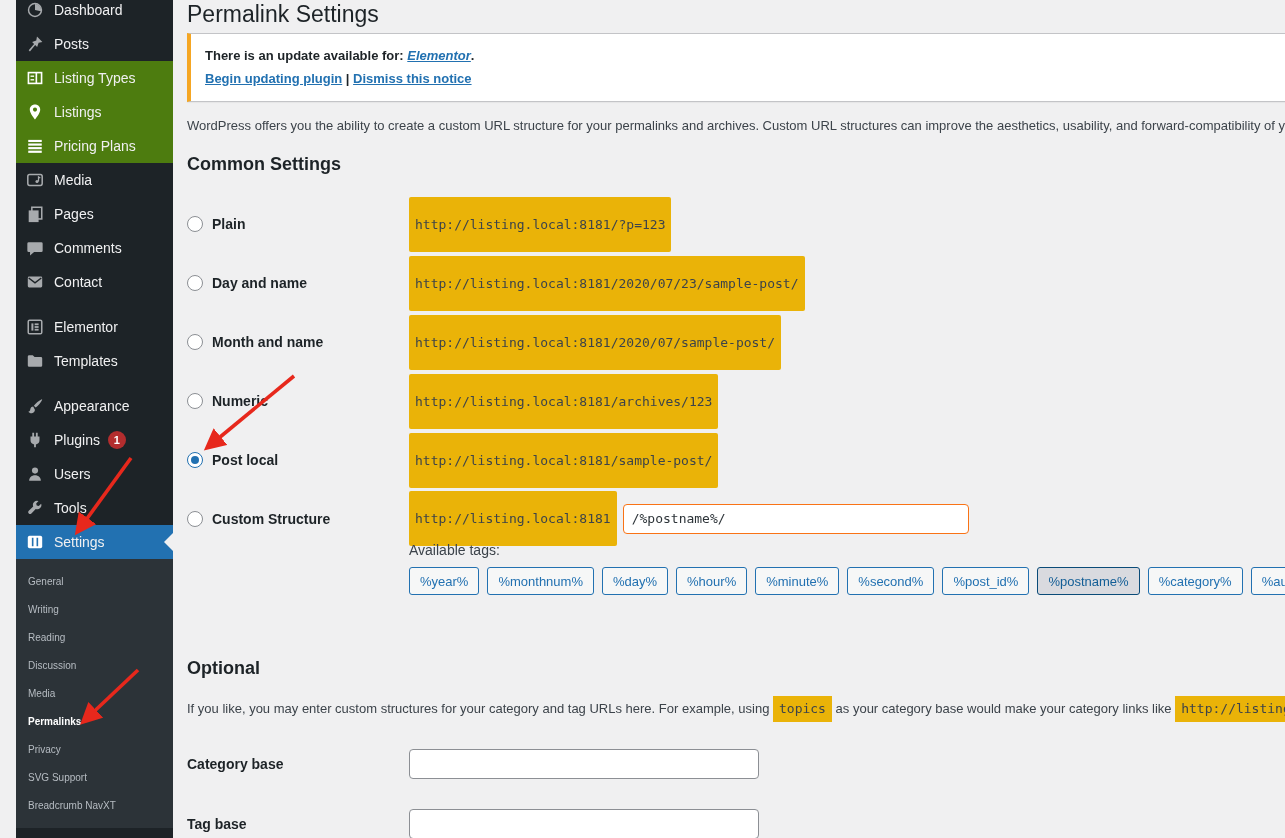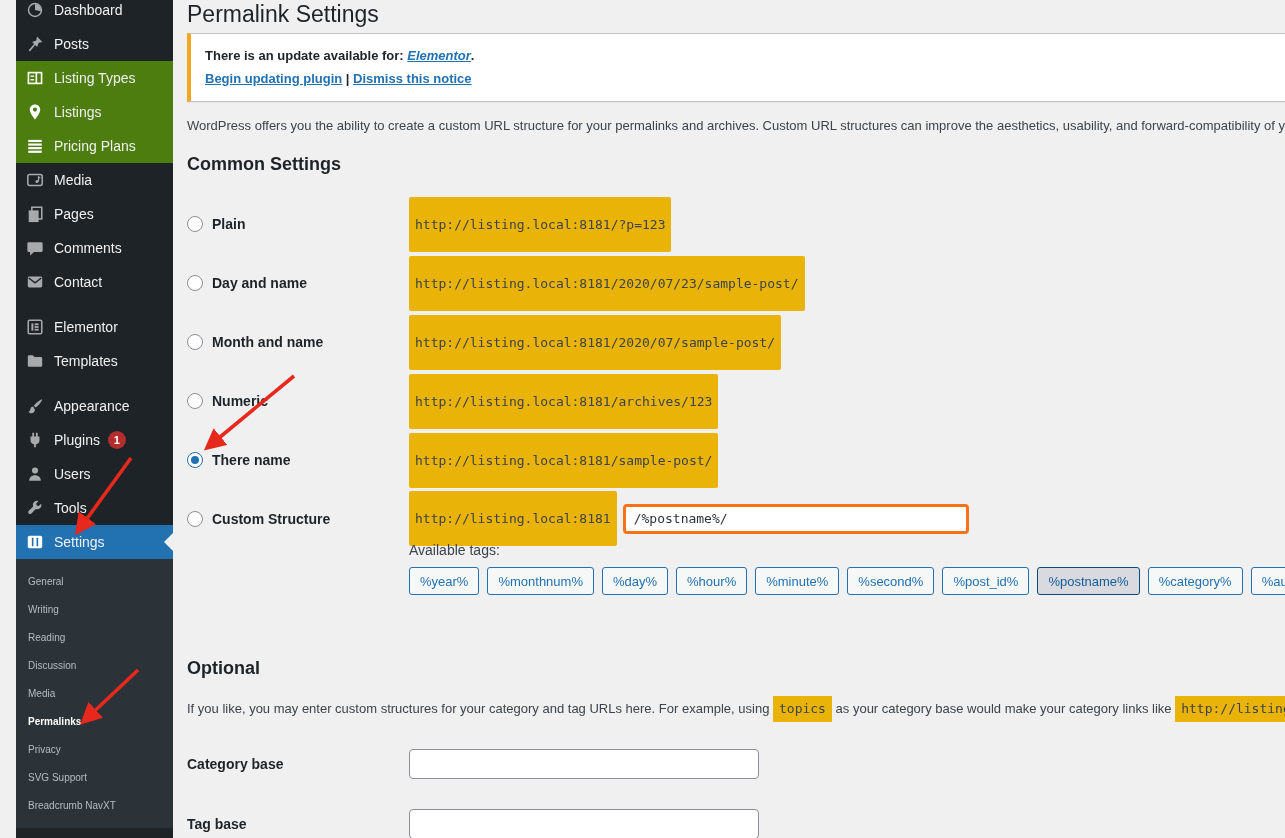--- a/index.html
+++ b/index.html
@@ -36,21 +36,21 @@
   .h2-common { margin-top:22px; }
   .h2-optional { margin-top:64px; }
 
   .form-table { margin-top:20px; }
   .row { display:flex; align-items:center; min-height:59px; }
   .row-label { width:222px; display:flex; align-items:center; font-size:14px; font-weight:600; color:#1d2327; }
   .radio { width:16px; height:16px; border-radius:50%; border:1px solid #8c8f94; background:#fff; margin-right:9px; flex:0 0 16px; position:relative; cursor:pointer; }
   .radio.checked { border-color:#2271b1; }
   .radio.checked::after { content:""; position:absolute; left:3px; top:3px; width:8px; height:8px; border-radius:50%; background:#2271b1; }
   code, .code { font-family:"DejaVu Sans Mono", monospace; font-size:13px; color:#3c434a; background:#eab308; padding:20px 6px; border-radius:2px; }
-  .cs-input { font-family:"DejaVu Sans Mono", monospace; font-size:13px; color:#2c3338; width:346px; height:30px; border:3px solid #f97316; border-radius:4px; background:#fff; padding:0 8px; margin-left:6px; }
+  .cs-input { font-family:"DejaVu Sans Mono", monospace; font-size:13px; color:#2c3338; width:346px; height:30px; border:1px solid #f97316; border-radius:4px; background:#fff; padding:0 8px; margin-left:6px; }
   .avail-label { margin-left:222px; margin-top:-6px; font-size:14px; color:#3c434a; }
   .tags { margin-left:222px; margin-top:9px; display:flex; gap:8px; }
   .tag-btn { font-family:"Liberation Sans", sans-serif; font-size:13px; color:#2271b1; background:#f6f7f7; border:1px solid #2271b1; border-radius:3px; padding:4px 10px; height:28px; cursor:pointer; white-space:nowrap; }
   .tag-btn.active { background:#d9dadf; border-color:#0a4b78; color:#135e96; }
 
   .opt-p { margin-top:18px; font-size:13px; color:#3c434a; line-height:26px; width:1107px; }
   .fields { margin-top:12px; }
   .frow { display:flex; align-items:center; height:60px; }
   .txt { width:350px; height:30px; border:1px solid #8c8f94; border-radius:4px; background:#fff; font-size:14px; padding:0 8px; }
 
@@ -308,21 +308,21 @@
       <div class="row-label">
         <span class="radio"></span>
         <span>Numeric</span>
       </div>
       <div class="row-value"><code>http://listing.local:8181/archives/123</code></div>
     </div>
 
     <div class="row">
       <div class="row-label">
         <span class="radio checked"></span>
-        <span>There name</span>
+        <span>Post local</span>
       </div>
       <div class="row-value"><code>http://listing.local:8181/sample-post/</code></div>
     </div>
 
     <div class="row">
       <div class="row-label">
         <span class="radio"></span>
         <span>Custom Structure</span>
       </div>
       <div class="row-value">

